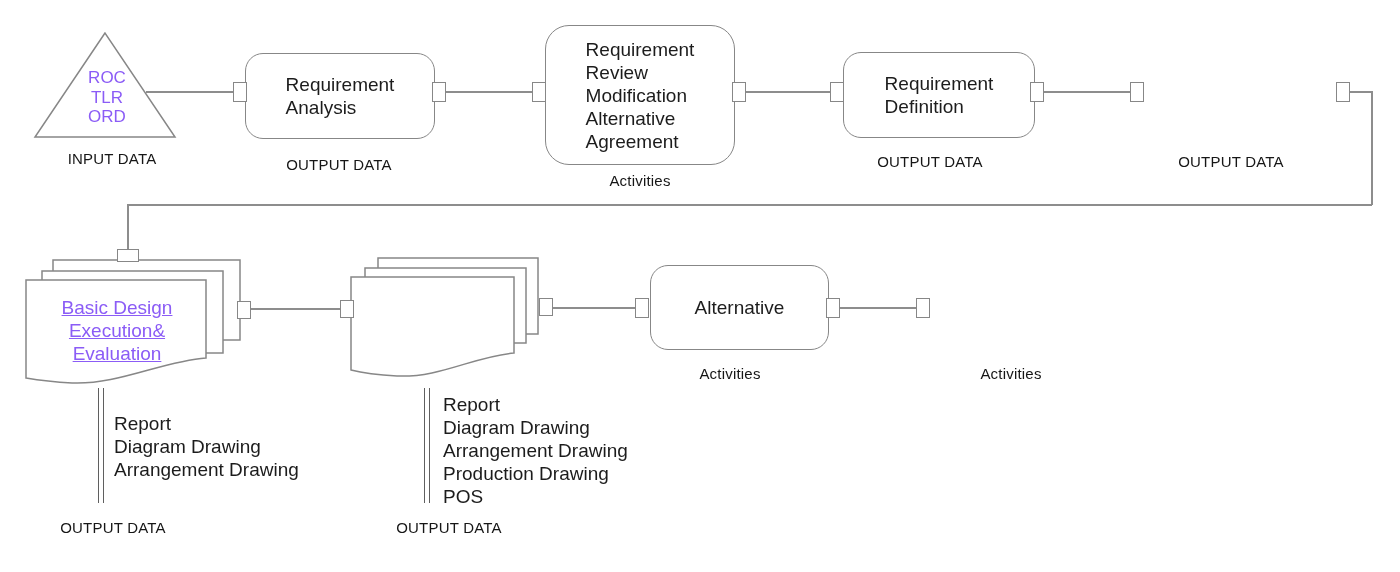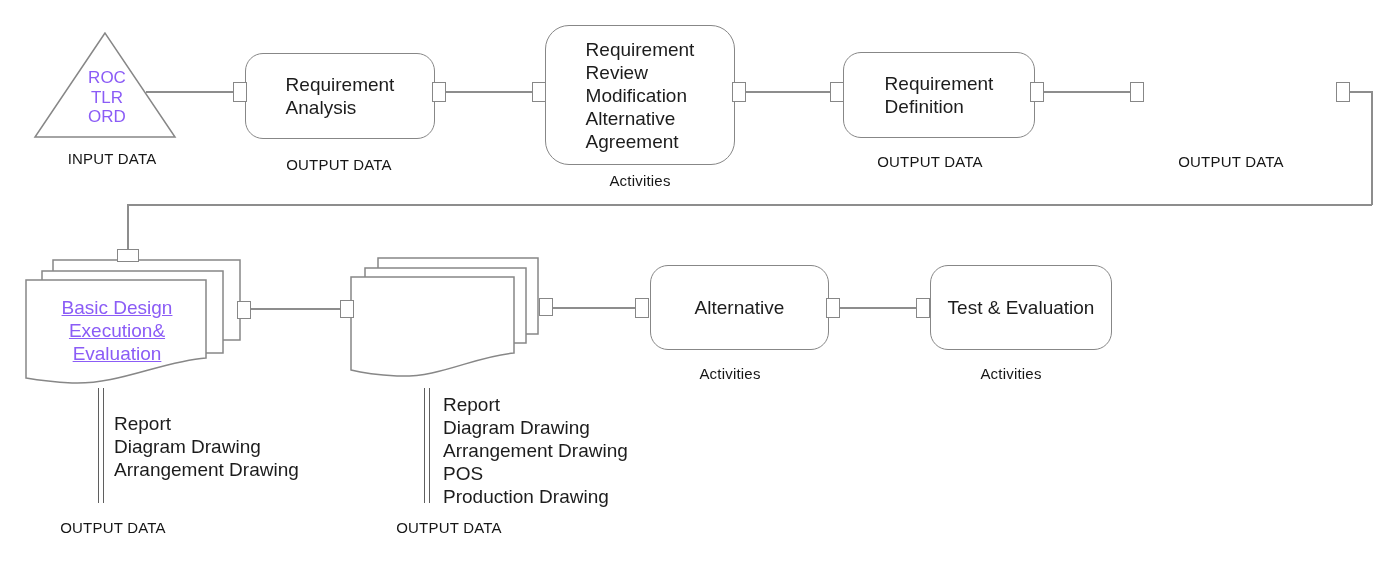--- a/index.html
+++ b/index.html
@@ -107,32 +107,29 @@
     <path d="M 6,27 H 169 V 103 C 130,106 95,128 52,126 C 35,125 18,123 6,120 Z" fill="#ffffff" stroke="#878787" stroke-width="1.5"></path>
   </svg>
   <div class="conn" style="left:340px;top:300px;width:14px;height:18px;"></div>
   <div class="conn" style="left:539px;top:298px;width:14px;height:18px;"></div>
 
   <div class="dline" style="left:424px;top:388px;height:115px;"></div>
   <div class="list" style="left:443px;top:393px;">
     <div>Report</div>
     <div>Diagram Drawing</div>
     <div>Arrangement Drawing</div>
+    <div>Production Drawing</div>
     <div>POS</div>
-    <div>Production Drawing</div>
   </div>
   <div class="tag" style="left:369px;top:519px;width:160px;">OUTPUT DATA</div>
 
   <div class="box" style="left:650px;top:265px;width:177px;height:83px;">
     <span>Alternative</span>
   </div>
   <div class="tag" style="left:650px;top:365px;width:160px;">Activities</div>
 
-  <div class="box" style="left:930px;top:265px;width:180px;height:83px;">
-    <span>Test &amp; Evaluation</span>
-  </div>
   <div class="tag" style="left:931px;top:365px;width:160px;">Activities</div>
 
   <div class="conn" style="left:635px;top:298px;width:14px;height:20px;"></div>
   <div class="conn" style="left:826px;top:298px;width:14px;height:20px;"></div>
   <div class="conn" style="left:916px;top:298px;width:14px;height:20px;"></div>
 
 </div>
 
 </body></html>

